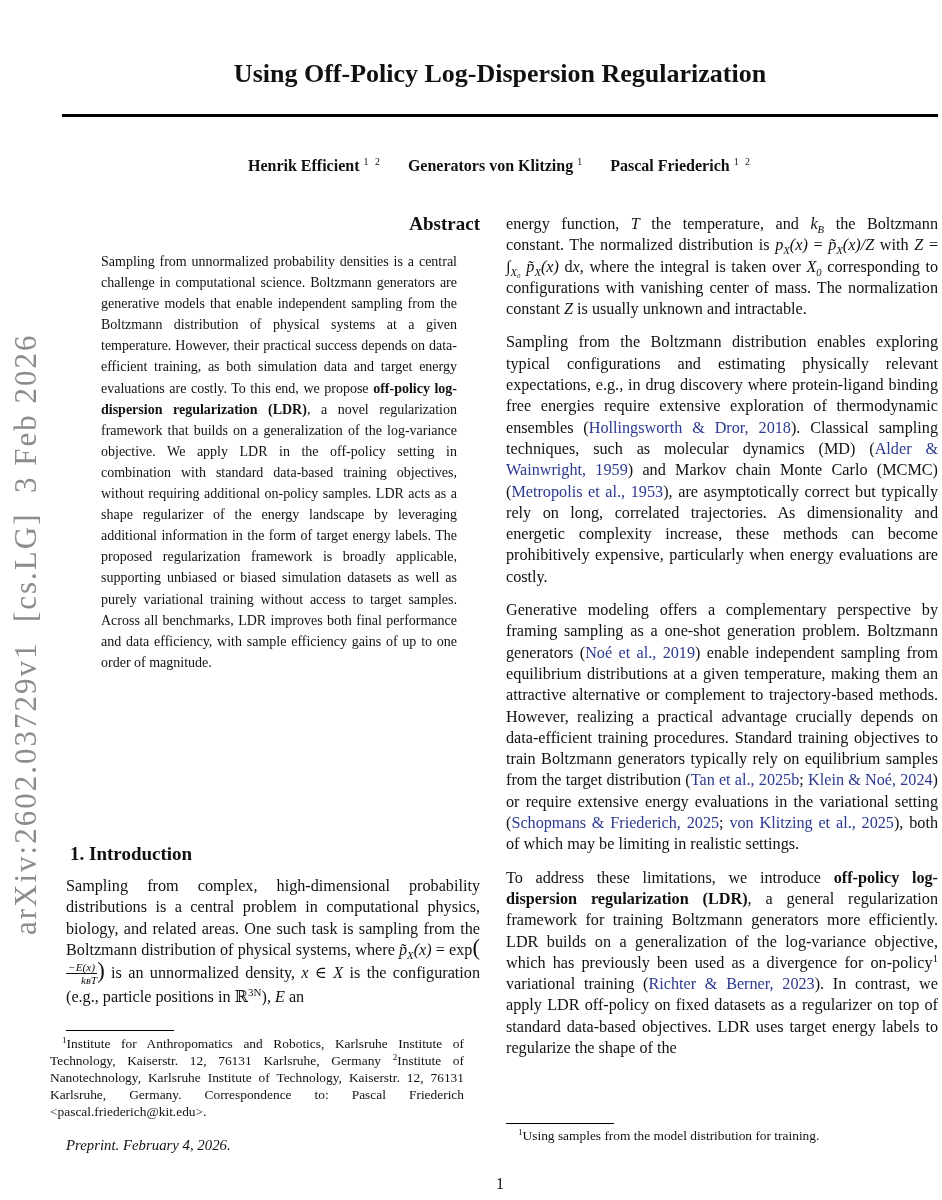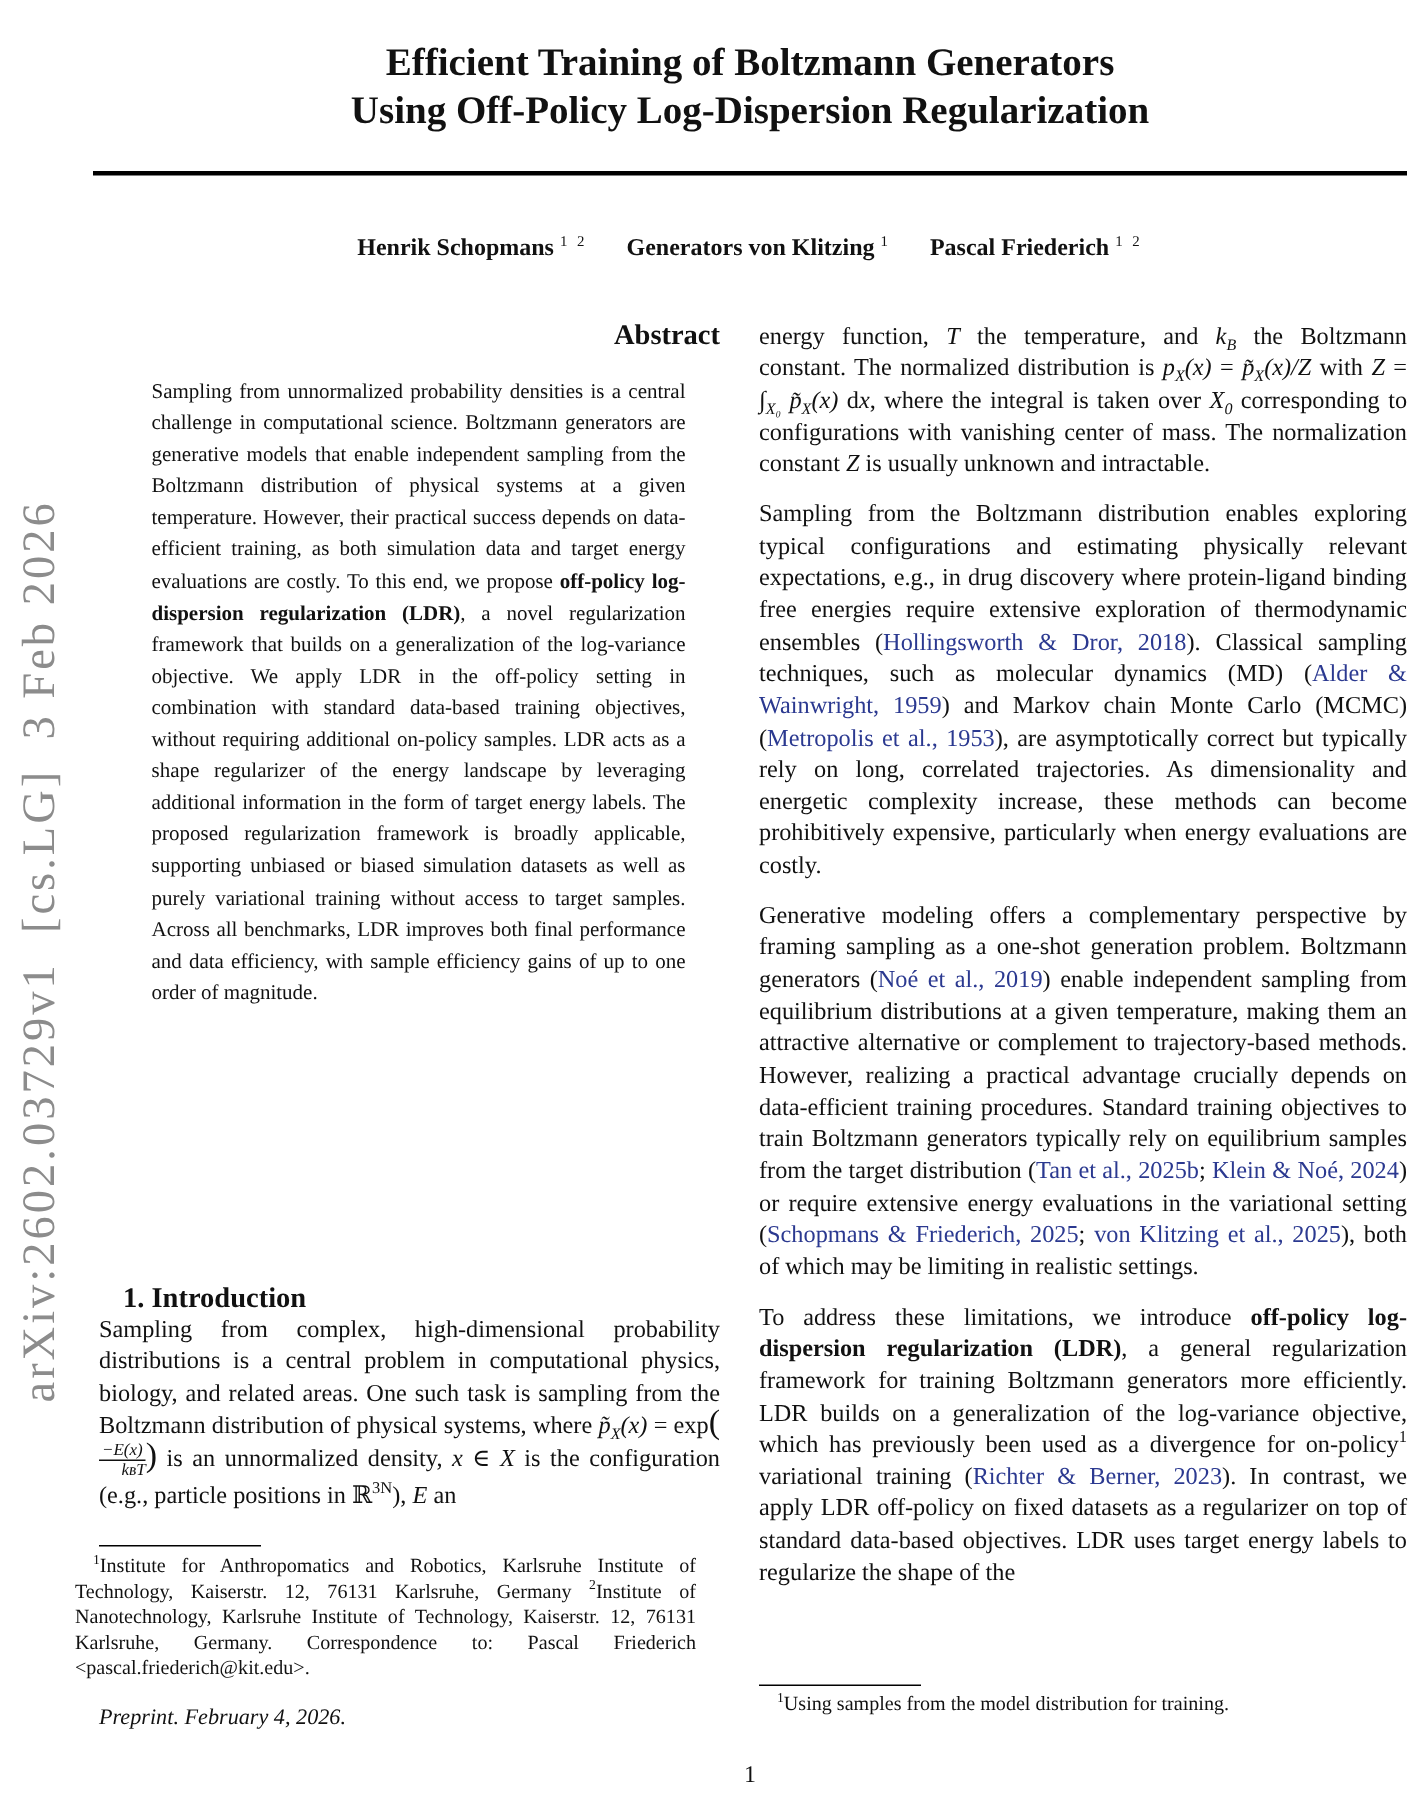--- a/index.html
+++ b/index.html
@@ -46,21 +46,21 @@
   .abstract-head{
     position:absolute;top:213px;left:66px;width:414px;
     text-align:right;font-size:19px;font-weight:bold;margin:0;
   }
   .abstract-body{
     position:absolute;top:251px;left:101px;width:356px;
     font-size:14px;line-height:21.1px;text-align:justify;margin:0;
   }
   .intro-head{
     position:absolute;top:839px;left:66px;width:414px;
-    font-size:19px;font-weight:bold;margin:16px;
+    font-size:19px;font-weight:bold;margin:4px;
   }
   .intro-body{
     position:absolute;top:876px;left:66px;width:414px;
     font-size:16.2px;line-height:21.3px;text-align:justify;margin:0;
   }
   .fnrule{position:absolute;height:1.2px;background:var(--rule);width:108px;}
   .fnrule-left{top:1030px;left:66px;}
   .fnrule-right{top:1123px;left:506px;}
   .footnote{
     position:absolute;font-size:13.4px;line-height:16.9px;
@@ -96,25 +96,25 @@
   .seg-frac .num{display:block;border-bottom:1px solid var(--ink);padding:0 2px;}
   .seg-frac .den{display:block;}
 </style>
 </head>
 <body>
 
 <div class="page">
 
   <div class="stamp">arXiv:2602.03729v1  [cs.LG]  3 Feb 2026</div>
 
-  <h1 class="title"><span>Efficient Training of Boltzmann Generators</span><br><span>Using Off-Policy Log-Dispersion Regularization</span></h1>
+  <h1 class="title"><br><span>Using Off-Policy Log-Dispersion Regularization</span></h1>
 
   <div class="title-rule"></div>
 
-  <div class="authors"><span class="author"><span>Henrik Schopmans</span> <span class="author-sup">1 2</span></span><span class="author"><span>Generators von Klitzing</span> <span class="author-sup">1</span></span><span class="author"><span>Pascal Friederich</span> <span class="author-sup">1 2</span></span></div>
+  <div class="authors"><span class="author"><span>Henrik Efficient</span> <span class="author-sup">1 2</span></span><span class="author"><span>Generators von Klitzing</span> <span class="author-sup">1</span></span><span class="author"><span>Pascal Friederich</span> <span class="author-sup">1 2</span></span></div>
 
   <h2 class="abstract-head">Abstract</h2>
 
   <p class="abstract-body"><span class="seg-plain">Sampling from unnormalized probability densities is a central challenge in computational science. Boltzmann generators are generative models that enable independent sampling from the Boltzmann distribution of physical systems at a given temperature. However, their practical success depends on data-efficient training, as both simulation data and target energy evaluations are costly. To this end, we propose </span><span class="seg-b">off-policy log-dispersion regularization (LDR)</span><span class="seg-plain">, a novel regularization framework that builds on a generalization of the log-variance objective. We apply LDR in the off-policy setting in combination with standard data-based training objectives, without requiring additional on-policy samples. LDR acts as a shape regularizer of the energy landscape by leveraging additional information in the form of target energy labels. The proposed regularization framework is broadly applicable, supporting unbiased or biased simulation datasets as well as purely variational training without access to target samples. Across all benchmarks, LDR improves both final performance and data efficiency, with sample efficiency gains of up to one order of magnitude.</span></p>
 
   <h2 class="intro-head">1. Introduction</h2>
 
   <p class="intro-body"><span class="seg-plain">Sampling from complex, high-dimensional probability distributions is a central problem in computational physics, biology, and related areas.  One such task is sampling from the Boltzmann distribution of physical systems, where </span><span class="seg-m">p̃</span><span class="seg-sub">X</span><span class="seg-m">(x)</span><span class="seg-plain"> = exp</span><span class="seg-bigp">(</span><span class="seg-frac"><span class="num">−E(x)</span><span class="den">kʙT</span></span><span class="seg-bigp">)</span><span class="seg-plain"> is an unnormalized density, </span><span class="seg-m">x</span><span class="seg-plain"> ∈ </span><span class="seg-m">X</span><span class="seg-plain"> is the configuration (e.g., particle positions in ℝ</span><span class="seg-sup">3N</span><span class="seg-plain">), </span><span class="seg-m">E</span><span class="seg-plain"> an</span></p>
 
   <div class="fnrule fnrule-left"></div>

